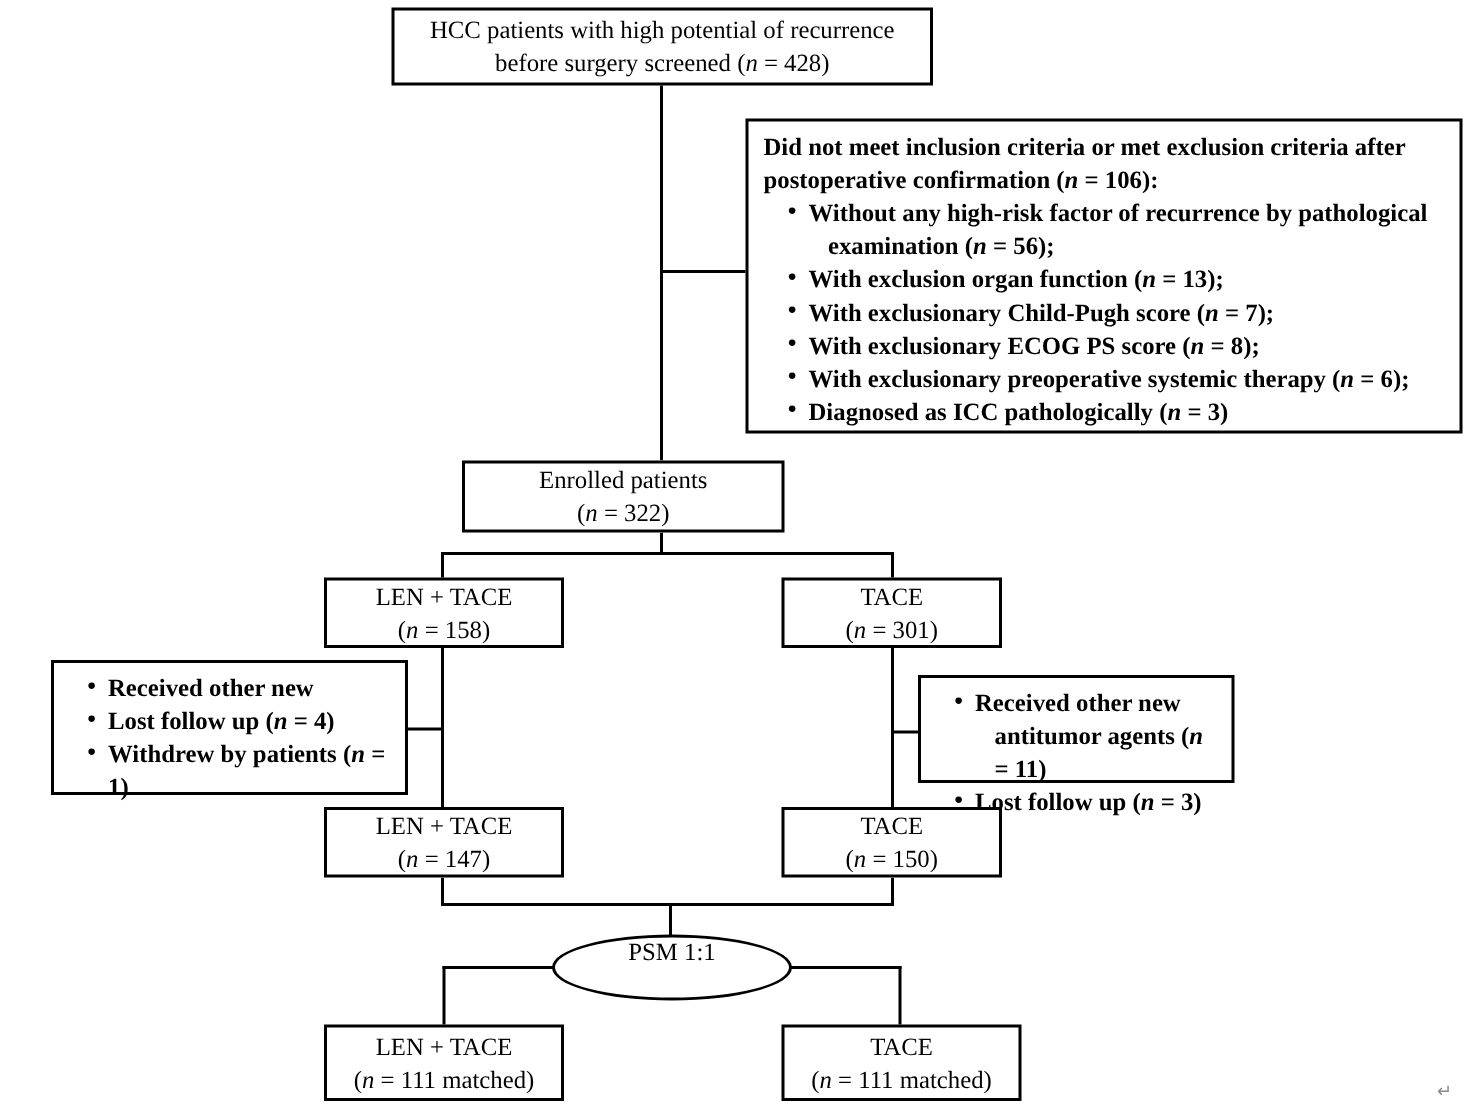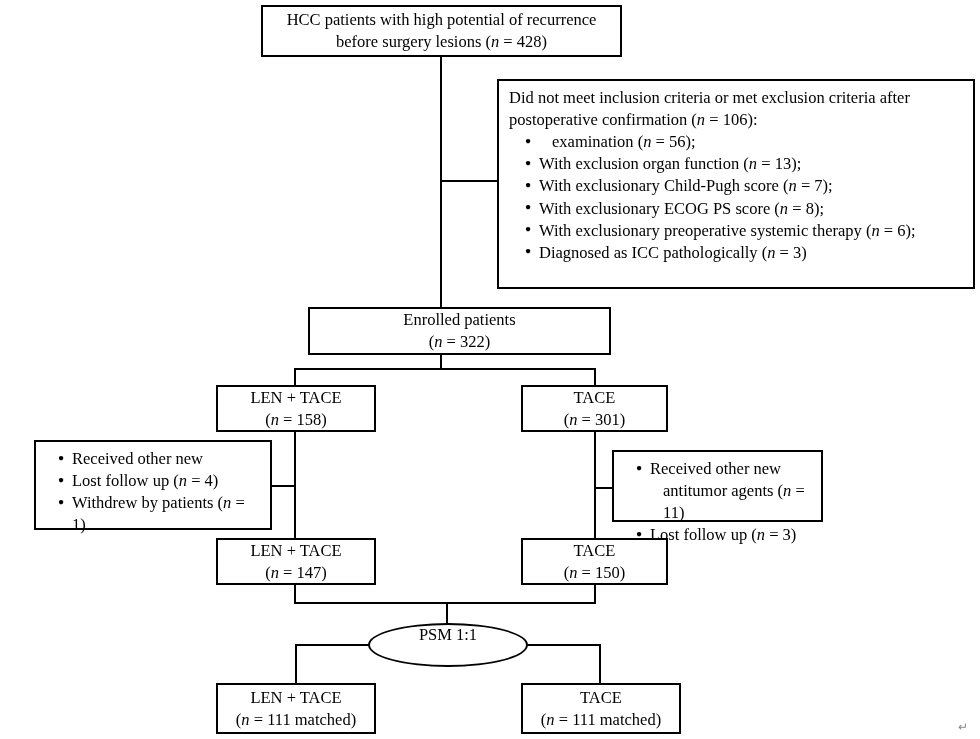--- a/index.html
+++ b/index.html
@@ -34,20 +34,21 @@
   .listbox {
     position: absolute;
     box-sizing: border-box;
     border: 2px solid #000;
     background: #fff;
     text-align: left;
     font-size: 16.5px;
     line-height: 1.34;
     z-index: 3;
     padding: 6px 8px 6px 10px;
+    font-weight: bold;
   }
   .lead { display: block; text-indent: 0; }
   ul.bullets {
     list-style: none;
     margin: 0;
     padding: 0 0 0 16px;
   }
   ul.bullets.tight { padding-left: 12px; }
   ul.bullets li {
     position: relative;
@@ -96,39 +97,40 @@
 <body>
 
 <div id="canvas">
 
   <div class="line vline" style="left:440px; top:55px; height:252px;"></div>
 
   <div class="line hline" style="left:440px; top:180px; width:59px;"></div>
 
   <div class="box" style="left:261px; top:5px; width:361px; height:52px;">
     <span class="ln">HCC patients with high potential of recurrence</span>
-    <span class="ln"><span>before surgery lesions (</span><i class="nvar">n</i><span> = 428)</span></span>
+    <span class="ln"><span>before surgery screened (</span><i class="nvar">n</i><span> = 428)</span></span>
   </div>
 
   <div class="listbox" style="left:497px; top:79px; width:478px; height:210px;">
     <span class="lead">Did not meet inclusion criteria or met exclusion criteria after</span>
     <span class="lead"><span>postoperative confirmation (</span><i class="nvar">n</i><span> = 106):</span></span>
     <ul class="bullets">
       <li>
+        <span class="hang">Without any high-risk factor of recurrence by pathological</span>
         <span class="hang2"><span>examination (</span><i class="nvar">n</i><span> = 56);</span></span>
       </li>
       <li><span>With exclusion organ function (</span><i class="nvar">n</i><span> = 13);</span></li>
       <li><span>With exclusionary Child-Pugh score (</span><i class="nvar">n</i><span> = 7);</span></li>
       <li><span>With exclusionary ECOG PS score (</span><i class="nvar">n</i><span> = 8);</span></li>
       <li><span>With exclusionary preoperative systemic therapy (</span><i class="nvar">n</i><span> = 6);</span></li>
       <li><span>Diagnosed as ICC pathologically (</span><i class="nvar">n</i><span> = 3)</span></li>
     </ul>
   </div>
 
-  <div class="box" style="left:308px; top:307px; width:303px; height:48px;">
+  <div class="box" style="left:308px; top:307px; width:215px; height:48px;">
     <span class="ln">Enrolled patients</span>
     <span class="ln"><span>(</span><i class="nvar">n</i><span> = 322)</span></span>
   </div>
 
   <div class="line vline" style="left:440px; top:355px; height:15px;"></div>
   <div class="line hline" style="left:294px; top:368px; width:302px;"></div>
   <div class="line vline" style="left:294px; top:368px; height:19px;"></div>
   <div class="line vline" style="left:594px; top:368px; height:19px;"></div>
 
   <div class="box" style="left:216px; top:385px; width:160px; height:47px;">

